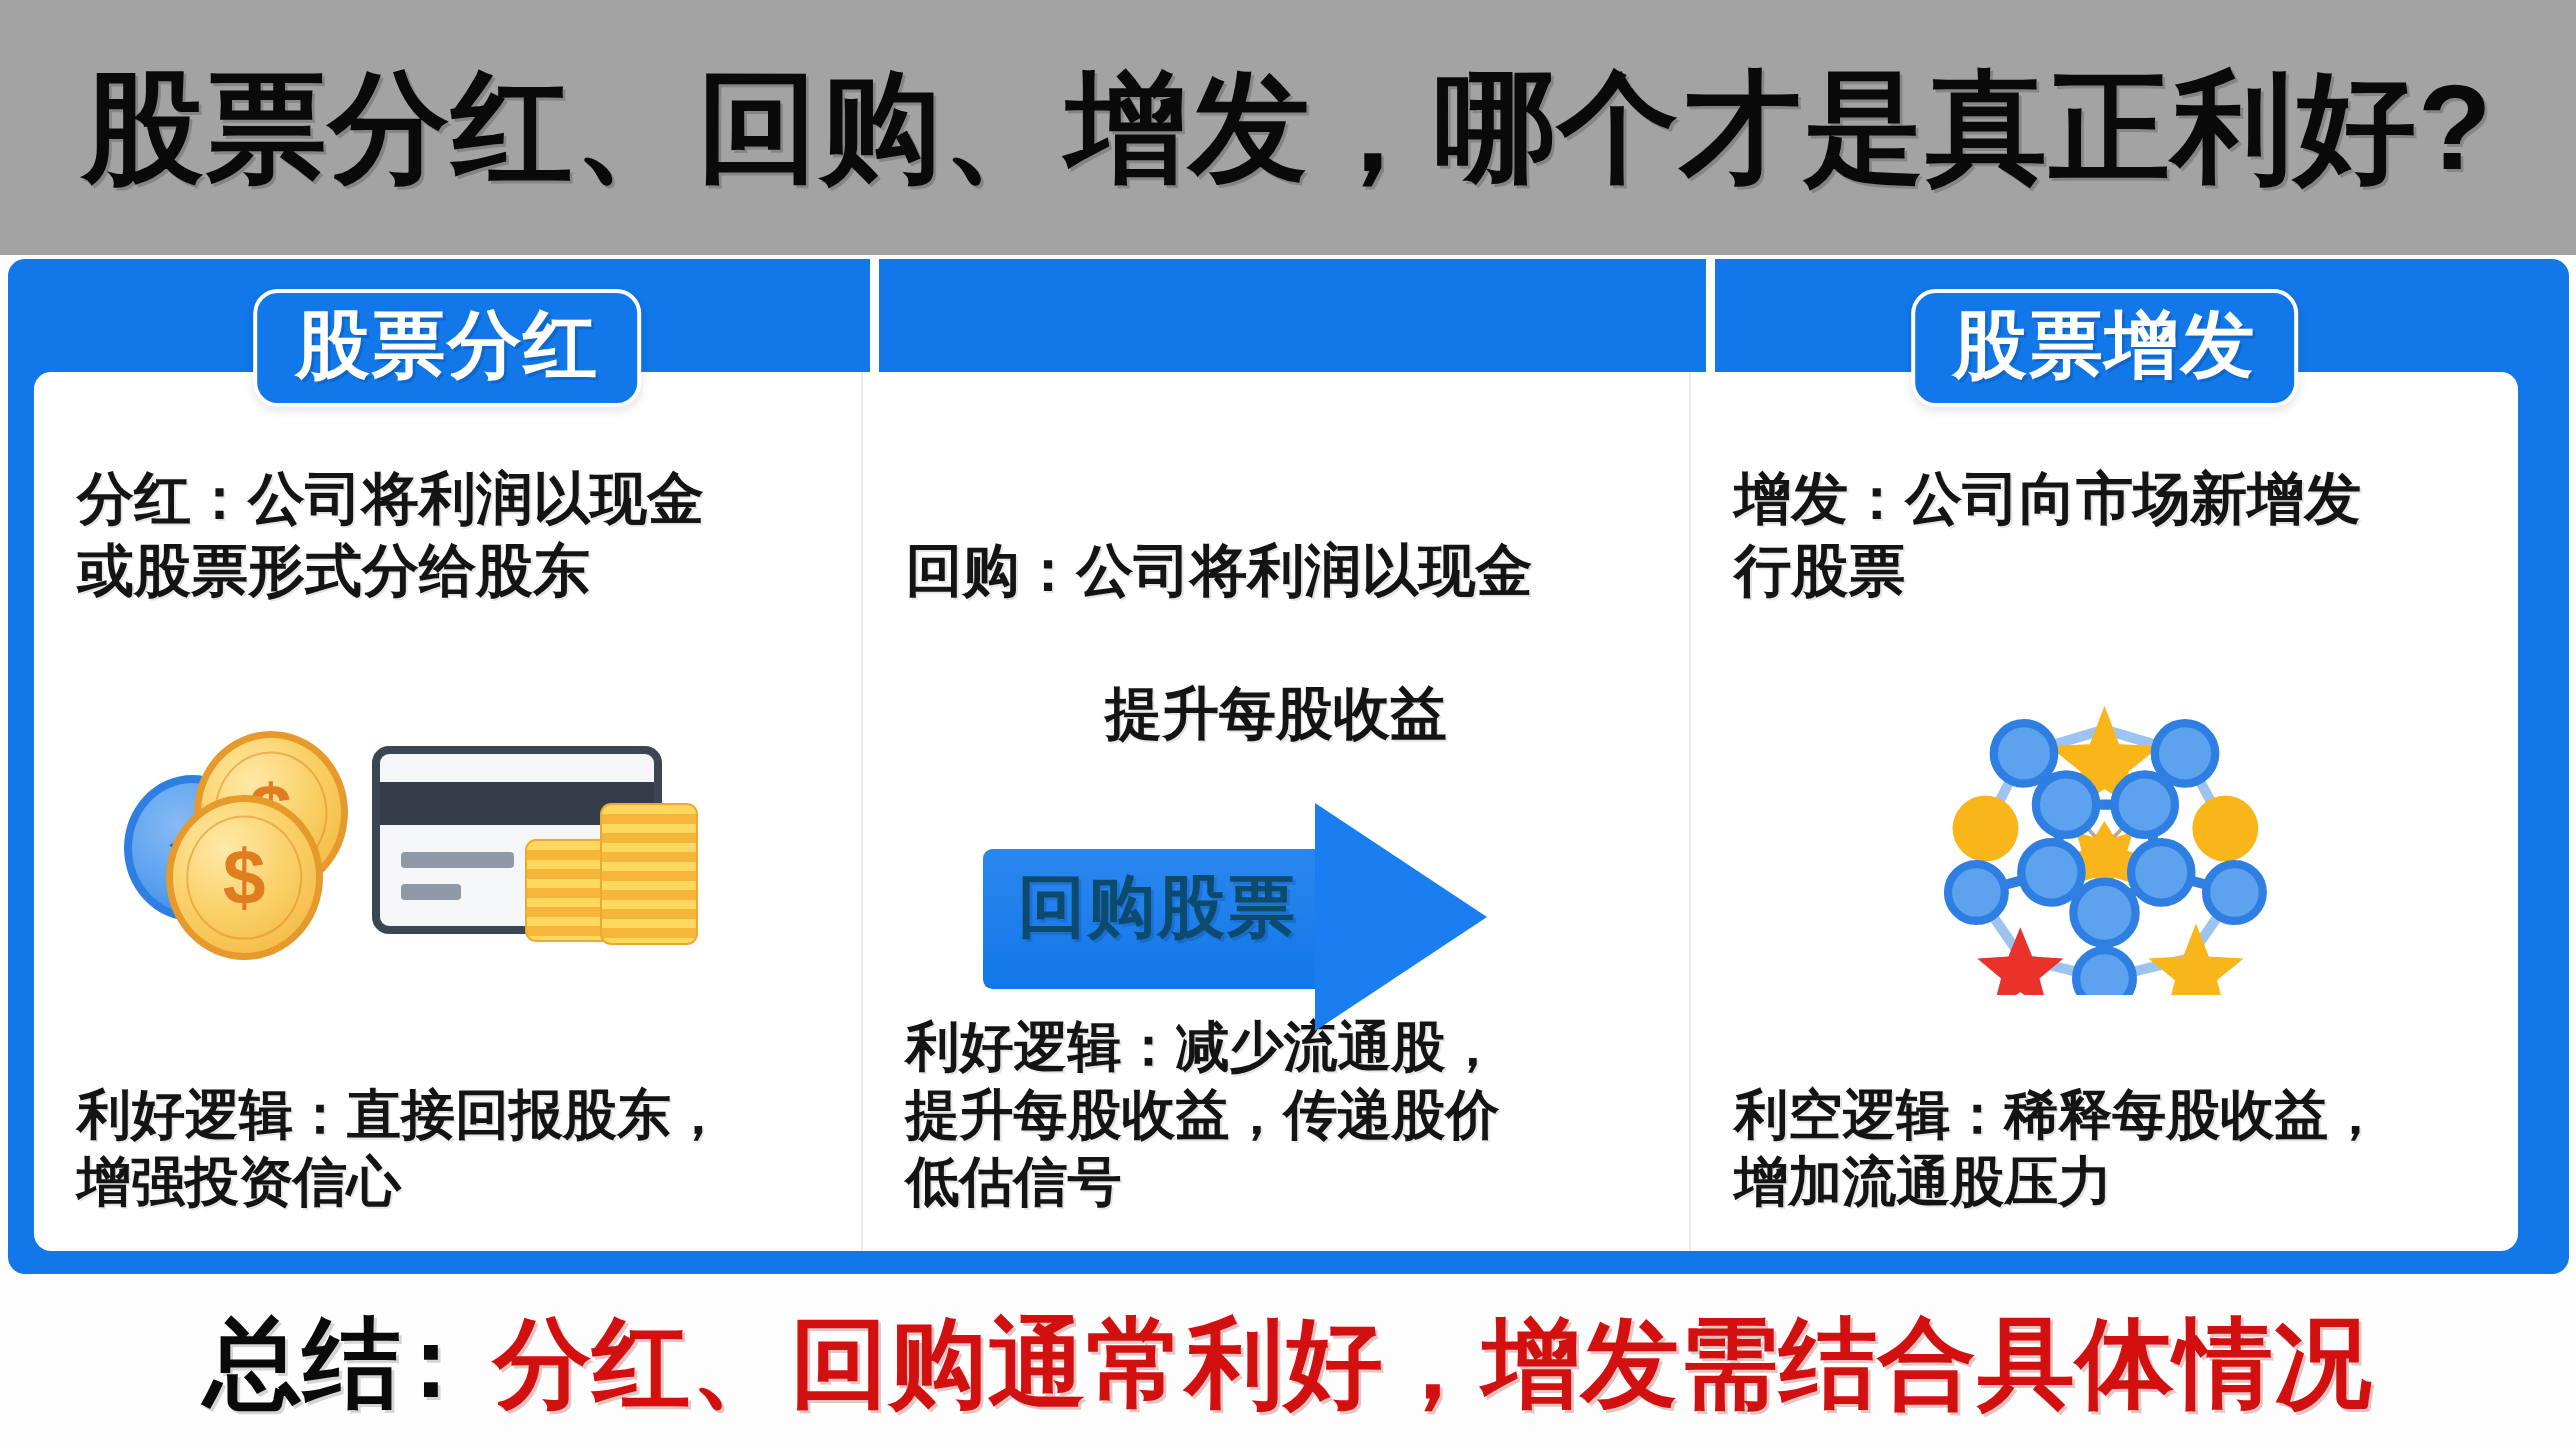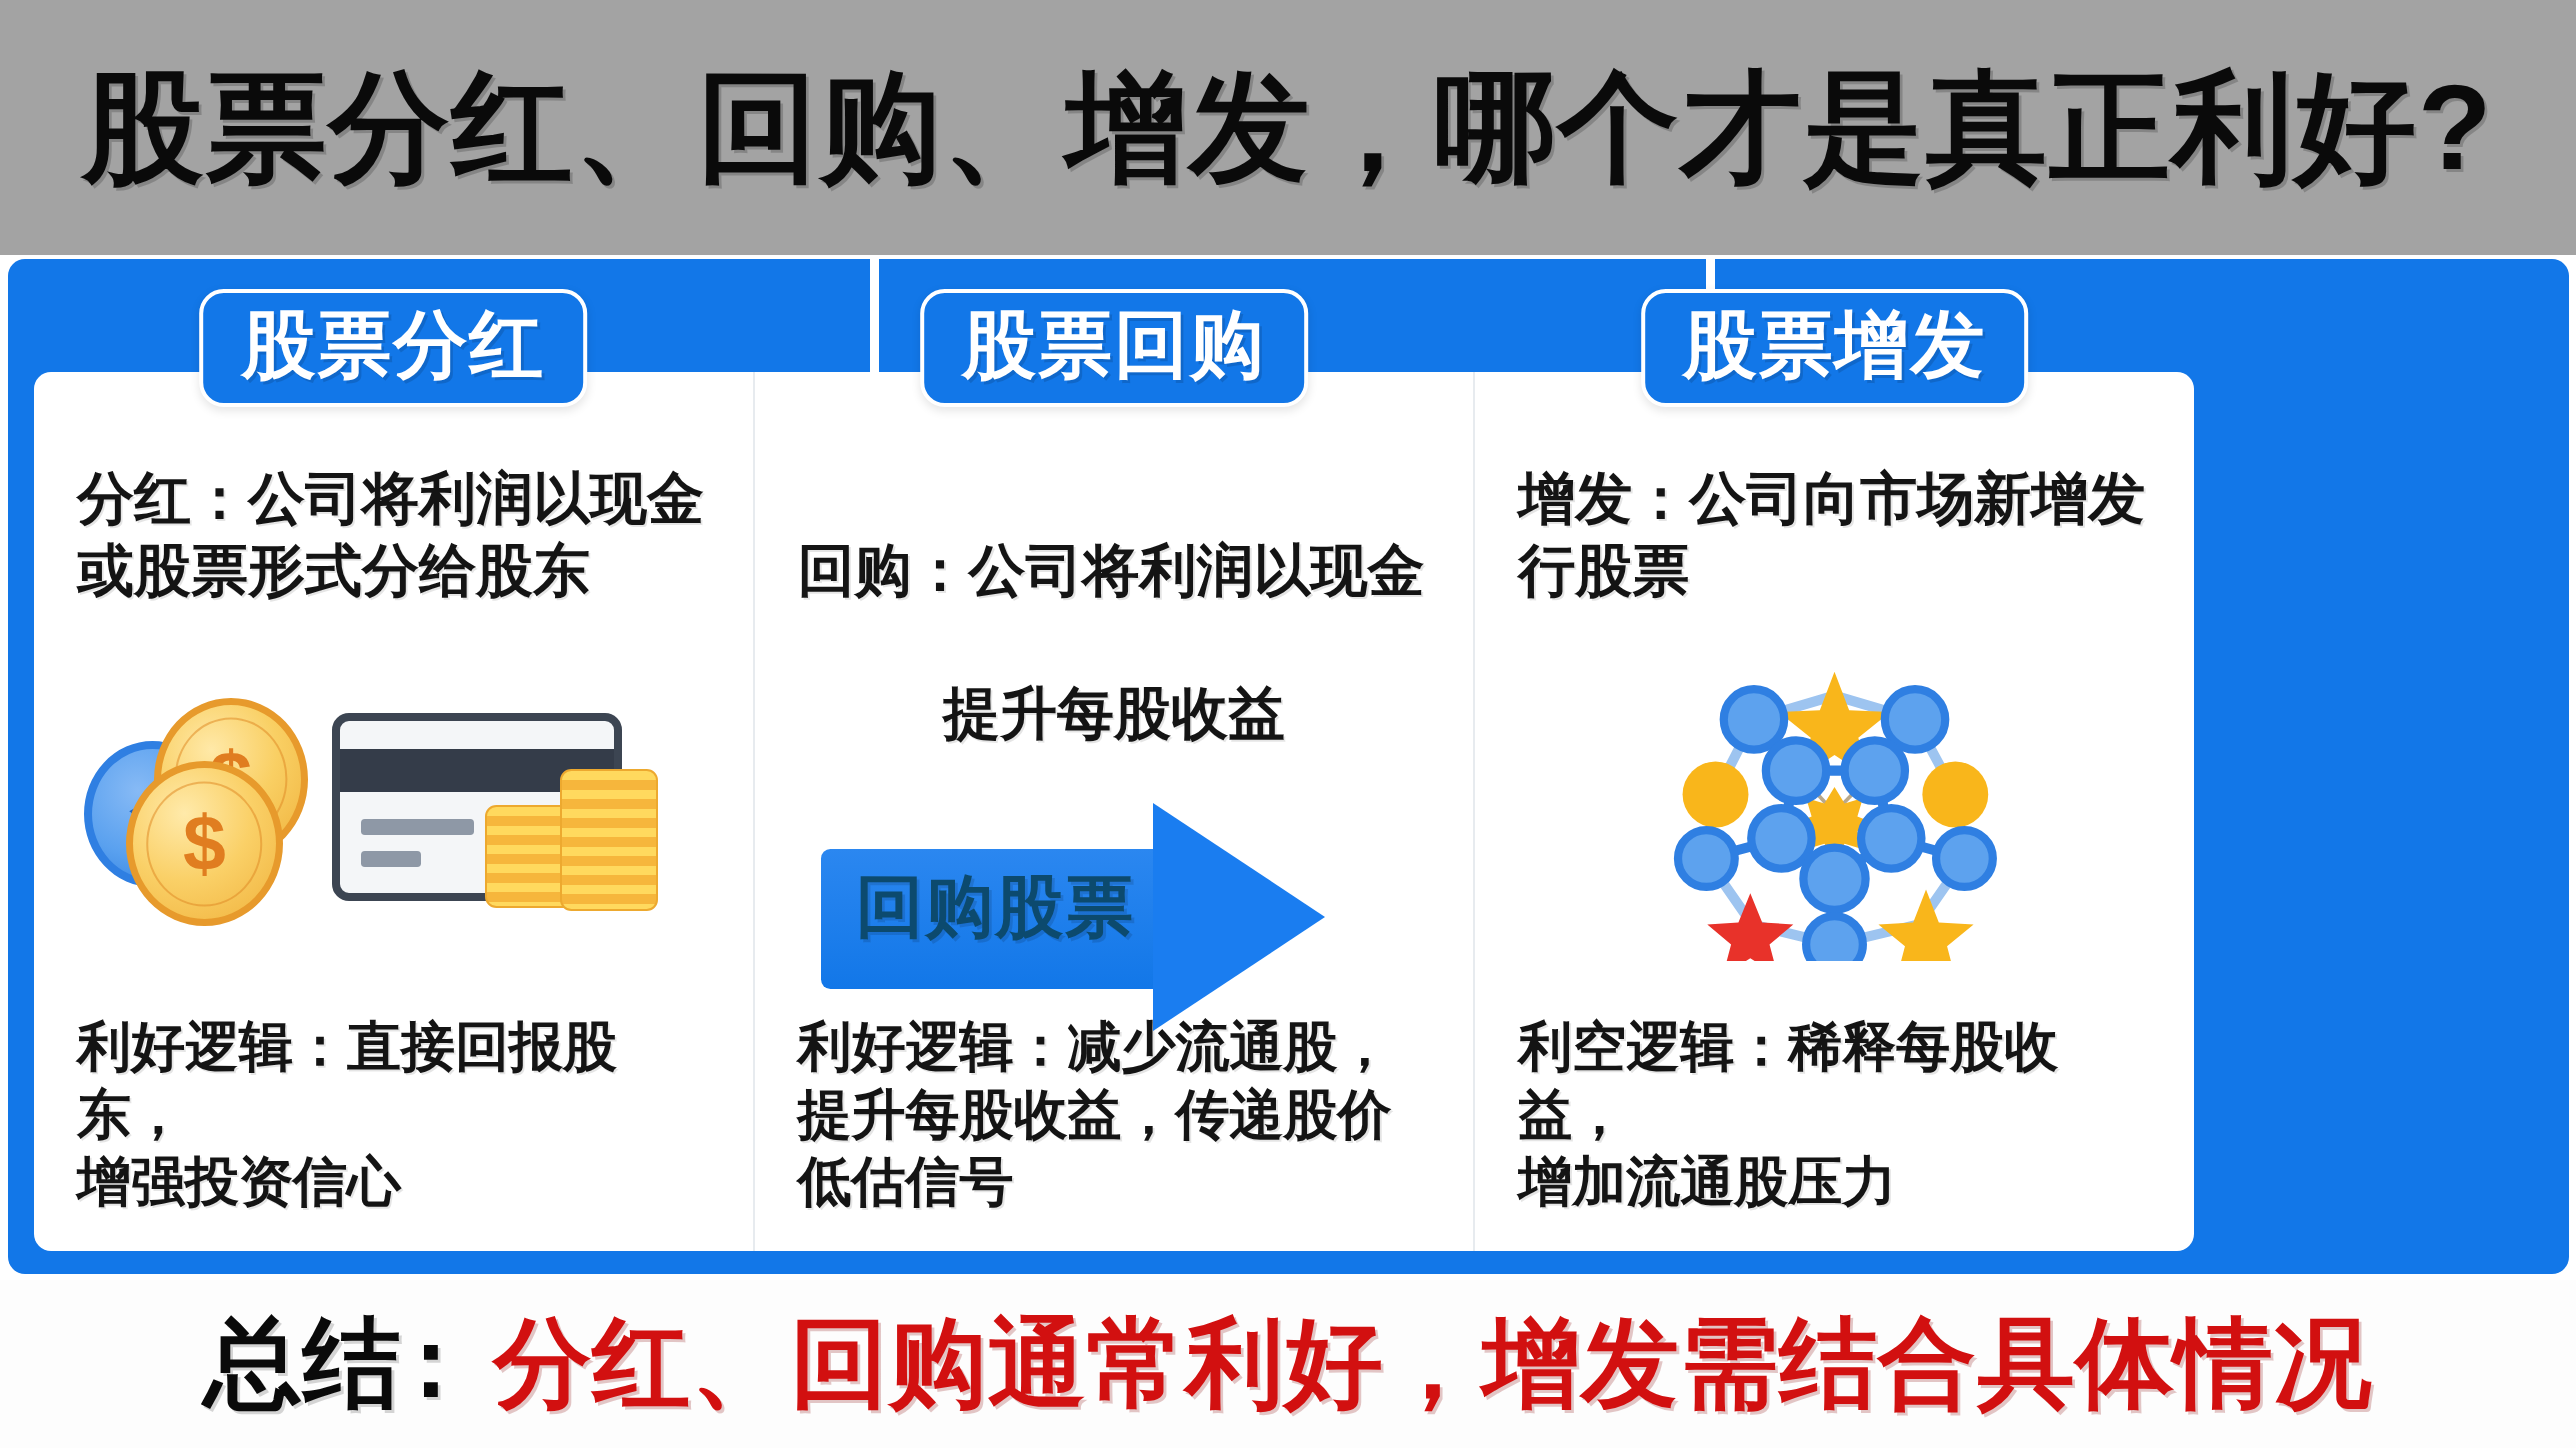--- a/index.html
+++ b/index.html
@@ -45,21 +45,21 @@
     width: 2561px;
     height: 1015px;
     background: #1277e8;
     border-radius: 17px;
     box-sizing: border-box;
   }
   .inner-panel {
     position: absolute;
     left: 26.4px;
     top: 113px;
-    width: 2160px;
+    width: 2484px;
     height: 879px;
     background: #ffffff;
     border-radius: 17px;
     box-sizing: border-box;
     display: flex;
   }
   .col {
     position: relative;
     flex: 1 1 0;
     box-sizing: border-box;
@@ -318,23 +318,20 @@
             <div class="stack s2"></div>
           </div>
         </div>
 
         <div class="logic">利好逻辑：直接回报股东，
 增强投资信心</div>
       </div>
     </div>
 
     <div class="col">
-      <div class="badge">
-        <div class="badge-text">股票回购</div>
-      </div>
       <div class="col-inner">
         <div class="desc">
           <div style="text-align:left;">回购：公司将利润以现金</div>
           <div style="text-align:center;">提升每股收益</div>
         </div>
 
         <div class="art">
           <div class="art2">
             <div class="arrow-body"></div>
             <div class="arrow-head"></div>

